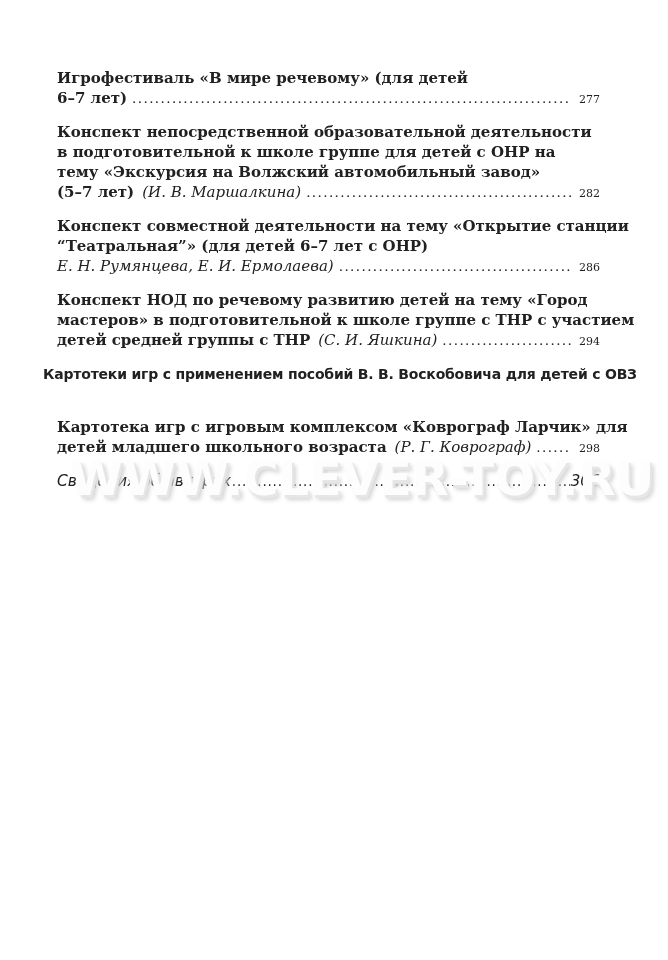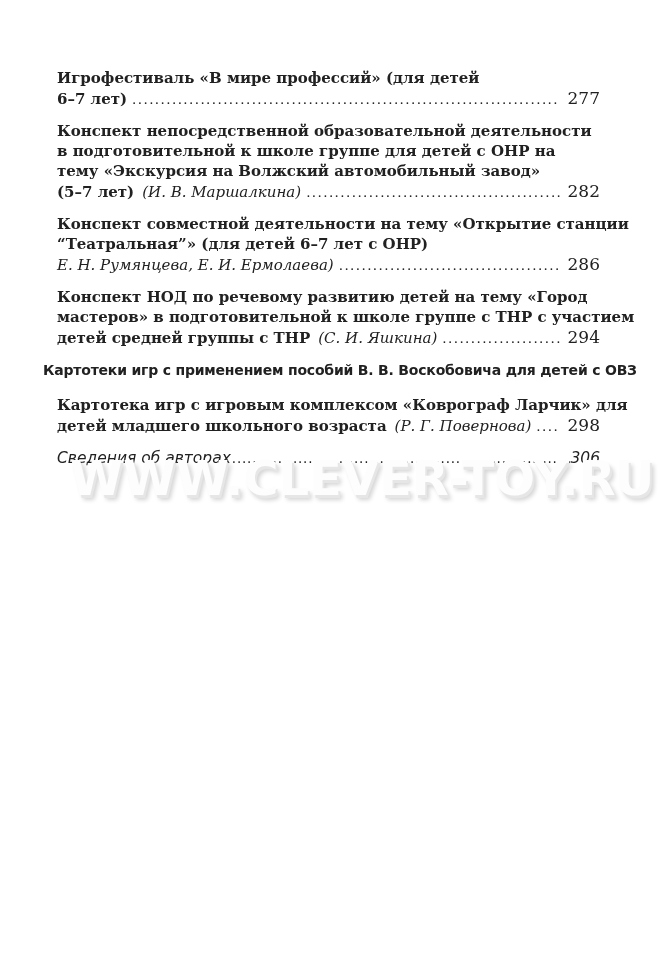--- a/index.html
+++ b/index.html
@@ -54,21 +54,21 @@
     font-family: "DejaVu Serif", serif;
     font-weight: 400;
     font-size: 13.5px;
     letter-spacing: 1.4px;
     color: var(--text-color, #212121);
   }
   .pagenum {
     margin-left: 8px;
     font-family: "DejaVu Serif", serif;
     font-weight: 400;
-    font-size: 17px;
+    font-size: 11px;
   }
   .entry-footer { margin-top: 2px; }
   .entry-footer .dots {
     margin-left: 1px;
     font-family: "DejaVu Sans", sans-serif;
     letter-spacing: 0.8px;
   }
   .entry-footer .pagenum {
     font-family: "DejaVu Sans", sans-serif;
     font-style: italic;
@@ -76,21 +76,21 @@
     margin-left: 0;
   }
   .heading {
     font-family: "DejaVu Sans", sans-serif;
     font-weight: 700;
     font-size: 14px;
     letter-spacing: -0.2px;
     line-height: 20px;
     text-align: center;
     white-space: nowrap;
-    margin: 3px -14px 15px -14px;
+    margin: 3px -14px 33px -14px;
     color: var(--text-color, #1f1f1f);
   }
   .watermark {
     position: absolute;
     top: 452px;
     left: 70px;
     font-family: "DejaVu Sans", sans-serif;
     font-weight: 700;
     font-size: 48px;
     line-height: 52px;
@@ -101,21 +101,21 @@
     pointer-events: none;
   }
 </style>
 </head>
 <body>
 
 <div class="page" style="--page-bg: #ffffff; --text-color: #212121; --wm-fill: #fdfdfd; --wm-shadow: #d4d4d4;">
   <div class="toc" id="toc">
       <div class="entry">
         <div class="line">
-          <span class="seg-title">Игрофестиваль «В мире профессий» (для детей</span>
+          <span class="seg-title">Игрофестиваль «В мире речевому» (для детей</span>
         </div>
         <div class="line">
           <span class="seg-title">6–7 лет)</span>
           <span class="dots">........................................................................................................................................................................................................</span>
           <span class="pagenum">277</span>
         </div>
       </div>
       <div class="entry">
         <div class="line">
           <span class="seg-title">Конспект непосредственной образовательной деятельности</span>
@@ -160,21 +160,21 @@
           <span class="pagenum">294</span>
         </div>
       </div>
       <div class="heading">Картотеки игр с применением пособий В. В. Воскобовича для детей с ОВЗ</div>
       <div class="entry">
         <div class="line">
           <span class="seg-title">Картотека игр с игровым комплексом «Коврограф Ларчик» для</span>
         </div>
         <div class="line">
           <span class="seg-title">детей младшего школьного возраста</span>
-          <span class="seg-authors gap">(Р. Г. Повернова)</span>
+          <span class="seg-authors gap">(Р. Г. Коврограф)</span>
           <span class="dots">........................................................................................................................................................................................................</span>
           <span class="pagenum">298</span>
         </div>
       </div>
       <div class="entry entry-footer">
         <div class="line">
           <span class="seg-footer">Сведения об авторах</span>
           <span class="dots">........................................................................................................................................................................................................</span>
           <span class="pagenum">306</span>
         </div>

